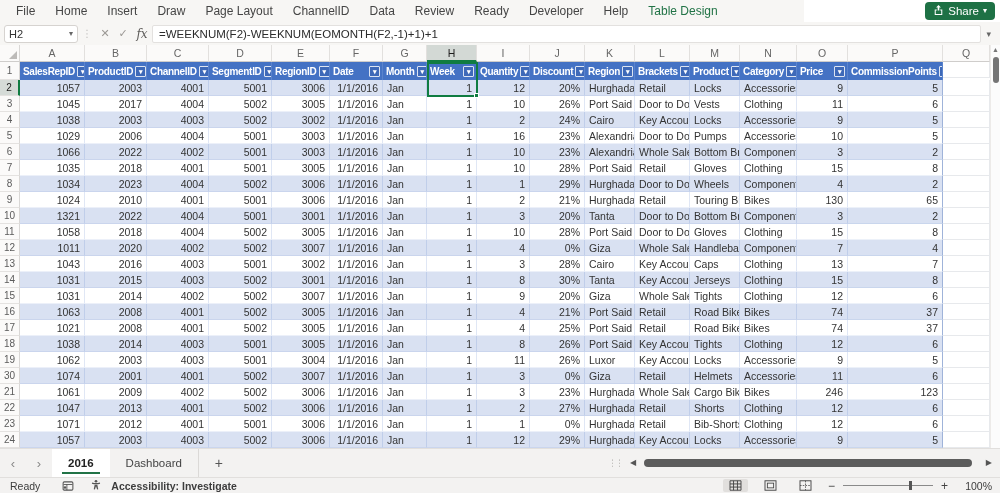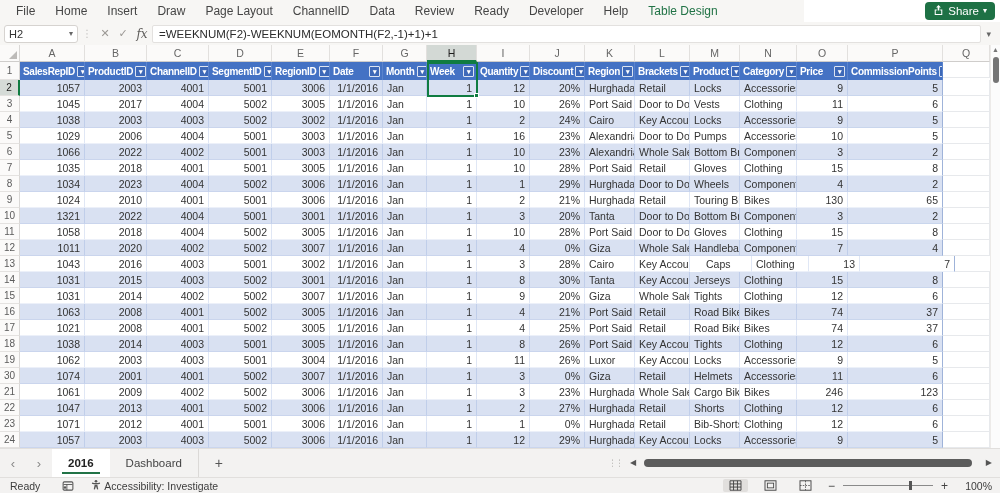--- a/index.html
+++ b/index.html
@@ -96,21 +96,21 @@
   .hs-arrow { color:#555; font-size:8px; padding:0 4px; }
   #htrack { flex:1; height:8px; position:relative; }
   #hthumb { position:absolute; left:4px; right:10px; top:0; height:8px; background:#5C5C5C;
     border-radius:4px; }
 
   
   #statusbar { position:absolute; left:0; top:477px; width:1000px; height:16px; background:#F3F2F1;
     border-top:1px solid #E1DFDD; display:flex; align-items:center; font-size:10.5px; color:#3d3d3d; }
   #status-ready { padding:0 14px 0 10px; }
   .sb-ico { display:flex; align-items:center; padding:0 8px; }
-  #accessibility-label { font-weight:normal; margin-left:2px; }
+  #accessibility-label { font-weight:bold; margin-left:9px; }
   #sb-right { margin-left:auto; display:flex; align-items:center; gap:10px; padding-right:8px; }
   .view-ico { display:flex; align-items:center; padding:1px 6px; border-radius:2px; }
   .view-ico.active { background:#E1DFDD; }
   #zoom-widget { display:flex; align-items:center; gap:8px; }
   #zoom-track { width:90px; height:1px; background:#8a8a8a; position:relative; }
   #zoom-thumb { position:absolute; left:66px; top:-4px; width:3px; height:9px; background:#555; }
   #zoom-level { width:34px; text-align:right; }
   .zbtn { font-size:12px; color:#444; }
 </style>
 </head>
@@ -472,21 +472,21 @@
       <div class="cell r" style="flex: 0 0 62px;">4003</div>
       <div class="cell r" style="flex: 0 0 63px;">5001</div>
       <div class="cell r" style="flex: 0 0 58px;">3002</div>
       <div class="cell r" style="flex: 0 0 53px;">1/1/2016</div>
       <div class="cell" style="flex: 0 0 44px;">Jan</div>
       <div class="cell r" style="flex: 0 0 50px;">1</div>
       <div class="cell r" style="flex: 0 0 53px;">3</div>
       <div class="cell r" style="flex: 0 0 55px;">28%</div>
       <div class="cell" style="flex: 0 0 50px;">Cairo</div>
       <div class="cell" style="flex: 0 0 55px;">Key Accounts</div>
-      <div class="cell" style="flex: 0 0 50px; margin-left: 12px;">Caps</div>
+      <div class="cell" style="flex: 0 0 50px;">Caps</div>
       <div class="cell" style="flex: 0 0 57px;">Clothing</div>
       <div class="cell r" style="flex: 0 0 51px;">13</div>
       <div class="cell r tbl-right" style="flex: 0 0 95px;">7</div>
       <div class="cell qcell" style="flex: 0 0 47px;"></div>
     </div>
     <div class="gridrow datarow band">
       <div class="rowhdr">14</div>
       <div class="cell r" style="flex: 0 0 65px;">1031</div>
       <div class="cell r" style="flex: 0 0 62px;">2015</div>
       <div class="cell r" style="flex: 0 0 62px;">4003</div>

